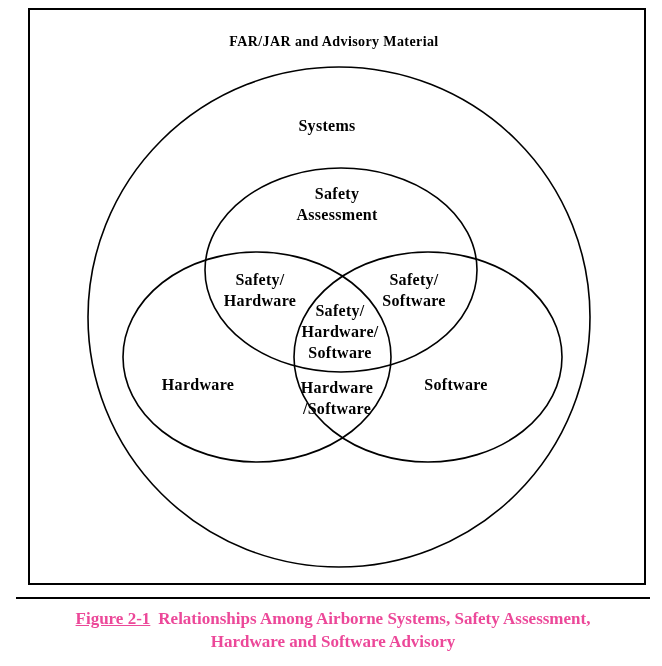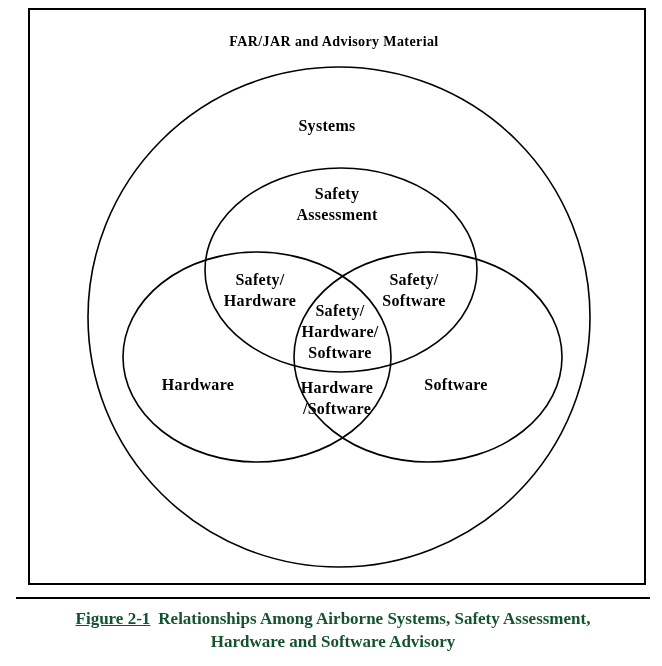--- a/index.html
+++ b/index.html
@@ -46,21 +46,21 @@
     position: absolute;
     left: 16px;
     top: 597px;
     width: 634px;
     border-top: 2px solid #000000;
     padding-top: 9px;
     text-align: center;
     font-weight: bold;
     font-size: 17px;
     line-height: 1.35;
-    color: #14532d;
+    color: #ec4899;
   }
   .figure-label {
     text-decoration: underline;
     margin-right: 8px;
   }
 </style>
 </head>
 <body>
 
 <div class="page">

